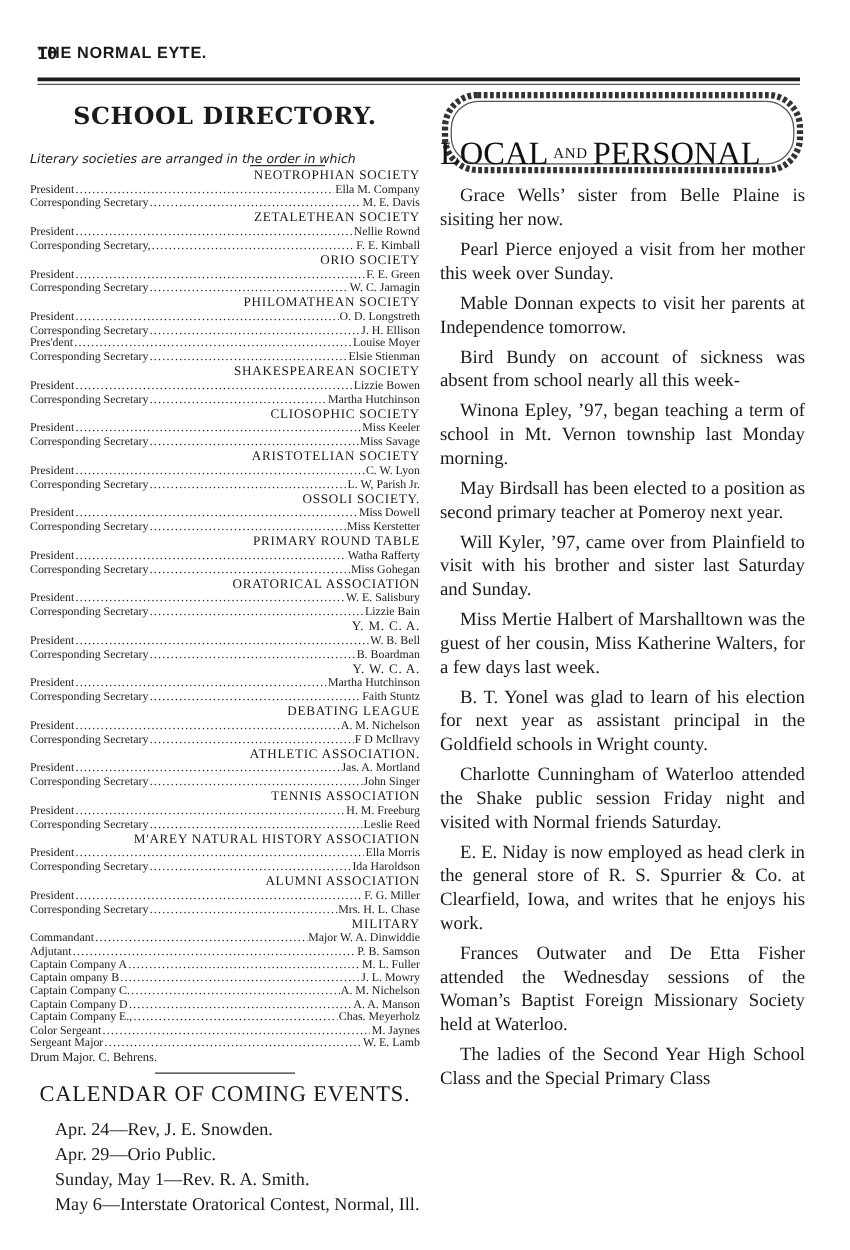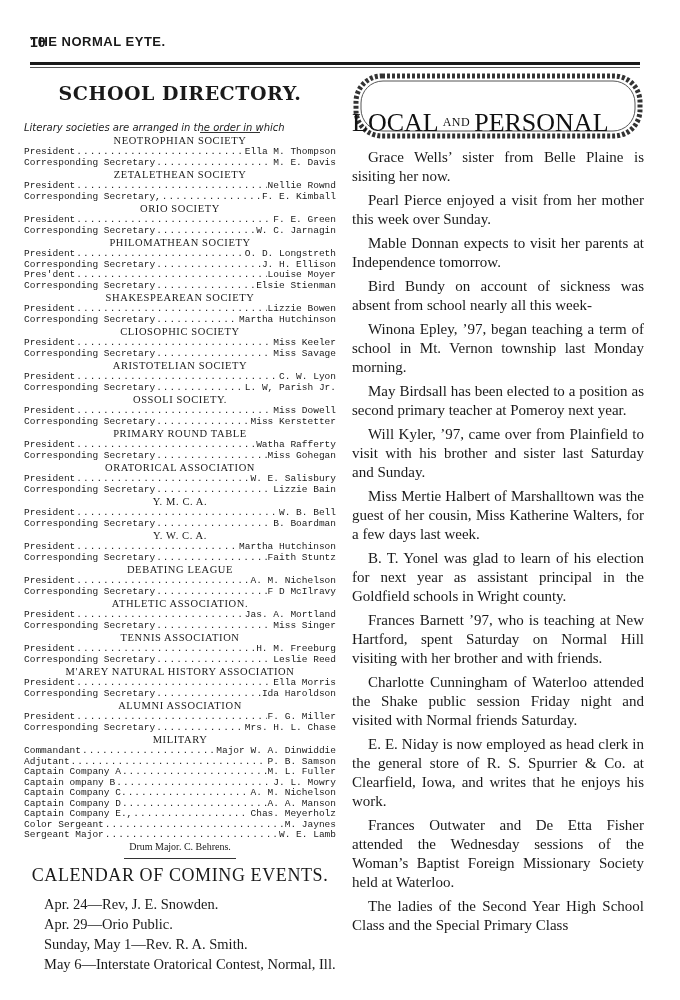--- a/index.html
+++ b/index.html
@@ -12,27 +12,27 @@
 
   .left-col { position: absolute; left: 24px; top: 78px; width: 312px; }
   .right-col { position: absolute; left: 352px; top: 72px; width: 292px; }
 
   .dir-title { text-align: center; font-family: "DejaVu Serif", serif; font-weight: bold; font-size: 19px; letter-spacing: 0.5px; margin: 4px 0 16px; }
   .intro { font-family: "DejaVu Sans", sans-serif; font-style: italic; font-size: 10px; line-height: 16px; margin: 0; padding-left: 0; text-indent: 0; }
   .intro .cont { display: block; padding-left: 12px; }
   .intro-rule { width: 60px; height: 1px; background: #333; margin: -4px 0 2px 176px; }
 
   .society { margin: 0; }
-  .soc-name { text-align: center; font-family: "Liberation Serif", serif; font-size: 10.5px; letter-spacing: 0.6px; line-height: 12px; margin-top: 1px; }
-  .officer { display: flex; font-family: Liberation Mono, monospace; font-size: 9.5px; line-height: 10.5px; white-space: nowrap; overflow: hidden; }
+  .soc-name { text-align: right; font-family: "Liberation Serif", serif; font-size: 10.5px; letter-spacing: 0.6px; line-height: 12px; margin-top: 1px; }
+  .officer { display: flex; font-family: Liberation Serif, serif; font-size: 9.5px; line-height: 10.5px; white-space: nowrap; overflow: hidden; }
   .officer .role { flex: 0 0 auto; }
   .officer .dots { flex: 1 1 auto; overflow: hidden; margin: 0 1px; }
   .officer .dots::before { content: "........................................................................................................................................"; letter-spacing: 1px; }
   .officer .name { flex: 0 0 auto; }
-  .drum { text-align: center; font-family: "Liberation Serif", serif; font-size: 10px; line-height: 12px; }
+  .drum { text-align: left; font-family: "Liberation Serif", serif; font-size: 10px; line-height: 12px; }
   .cal-rule { width: 112px; height: 1px; background: #333; margin: 5px auto 6px; }
   .cal-title { text-align: center; font-family: "Liberation Serif", serif; font-size: 18px; letter-spacing: 0.6px; margin: 0 0 8px; }
   .event { font-family: "Liberation Serif", serif; font-size: 14.5px; line-height: 20px; padding-left: 24px; text-indent: -24px; margin: 0 0 0 20px; }
 
   .banner { position: relative; width: 292px; height: 68px; margin: 0 0 8px; }
   .banner svg { position: absolute; left: 0; top: 0; }
   .banner-text { position: absolute; left: 0; right: 0; top: 20px; font-family: "Liberation Serif", serif; font-size: 26px; line-height: 28px; color: #111; margin-top: 16px; }
   .banner-text .small { font-size: 12px; vertical-align: 5px; letter-spacing: 0.5px; margin: 0 4px; }
 
   .para { font-family: "Liberation Serif", serif; font-size: 15px; line-height: 19px; text-align: justify; text-indent: 16px; margin: 0 0 5px; }
@@ -52,21 +52,21 @@
   <p class="intro">
     <span>Literary societies are arranged in the order in which</span>
   </p>
   <div class="intro-rule"></div>
   <div id="societies">
       <div class="society">
         <div class="soc-name">NEOTROPHIAN SOCIETY</div>
         <div class="officer">
           <span class="role">President</span>
           <span class="dots"></span>
-          <span class="name">Ella M. Thompson</span>
+          <span class="name">Ella M. Company</span>
         </div>
         <div class="officer">
           <span class="role">Corresponding Secretary</span>
           <span class="dots"></span>
           <span class="name">M. E. Davis</span>
         </div>
       </div>
       <div class="society">
         <div class="soc-name">ZETALETHEAN SOCIETY</div>
         <div class="officer">
@@ -238,21 +238,21 @@
       <div class="society">
         <div class="soc-name">ATHLETIC ASSOCIATION.</div>
         <div class="officer">
           <span class="role">President</span>
           <span class="dots"></span>
           <span class="name">Jas. A. Mortland</span>
         </div>
         <div class="officer">
           <span class="role">Corresponding Secretary</span>
           <span class="dots"></span>
-          <span class="name">Miss Singer</span>
+          <span class="name">John Singer</span>
         </div>
       </div>
       <div class="society">
         <div class="soc-name">TENNIS ASSOCIATION</div>
         <div class="officer">
           <span class="role">President</span>
           <span class="dots"></span>
           <span class="name">H. M. Freeburg</span>
         </div>
         <div class="officer">
@@ -360,19 +360,18 @@
   <div id="paras">
       <p class="para">Grace Wells’ sister from Belle Plaine is sisiting her now.</p>
       <p class="para">Pearl Pierce enjoyed a visit from her mother this week over Sunday.</p>
       <p class="para">Mable Donnan expects to visit her parents at Independence tomorrow.</p>
       <p class="para">Bird Bundy on account of sickness was absent from school nearly all this week-</p>
       <p class="para">Winona Epley, ’97, began teaching a term of school in Mt. Vernon township last Monday morning.</p>
       <p class="para">May Birdsall has been elected to a position as second primary teacher at Pomeroy next year.</p>
       <p class="para">Will Kyler, ’97, came over from Plainfield to visit with his brother and sister last Saturday and Sunday.</p>
       <p class="para">Miss Mertie Halbert of Marshalltown was the guest of her cousin, Miss Katherine Walters, for a few days last week.</p>
       <p class="para">B. T. Yonel was glad to learn of his election for next year as assistant principal in the Goldfield schools in Wright county.</p>
-      <p class="para">Frances Barnett ’97, who is teaching at New Hartford, spent Saturday on Normal Hill visiting with her brother and with friends.</p>
       <p class="para">Charlotte Cunningham of Waterloo attended the Shake public session Friday night and visited with Normal friends Saturday.</p>
       <p class="para">E. E. Niday is now employed as head clerk in the general store of R. S. Spurrier &amp; Co. at Clearfield, Iowa, and writes that he enjoys his work.</p>
       <p class="para">Frances Outwater and De Etta Fisher attended the Wednesday sessions of the Woman’s Baptist Foreign Missionary Society held at Waterloo.</p>
       <p class="para">The ladies of the Second Year High School Class and the Special Primary Class</p>
     </div>
 </div>
 
 </body></html>

